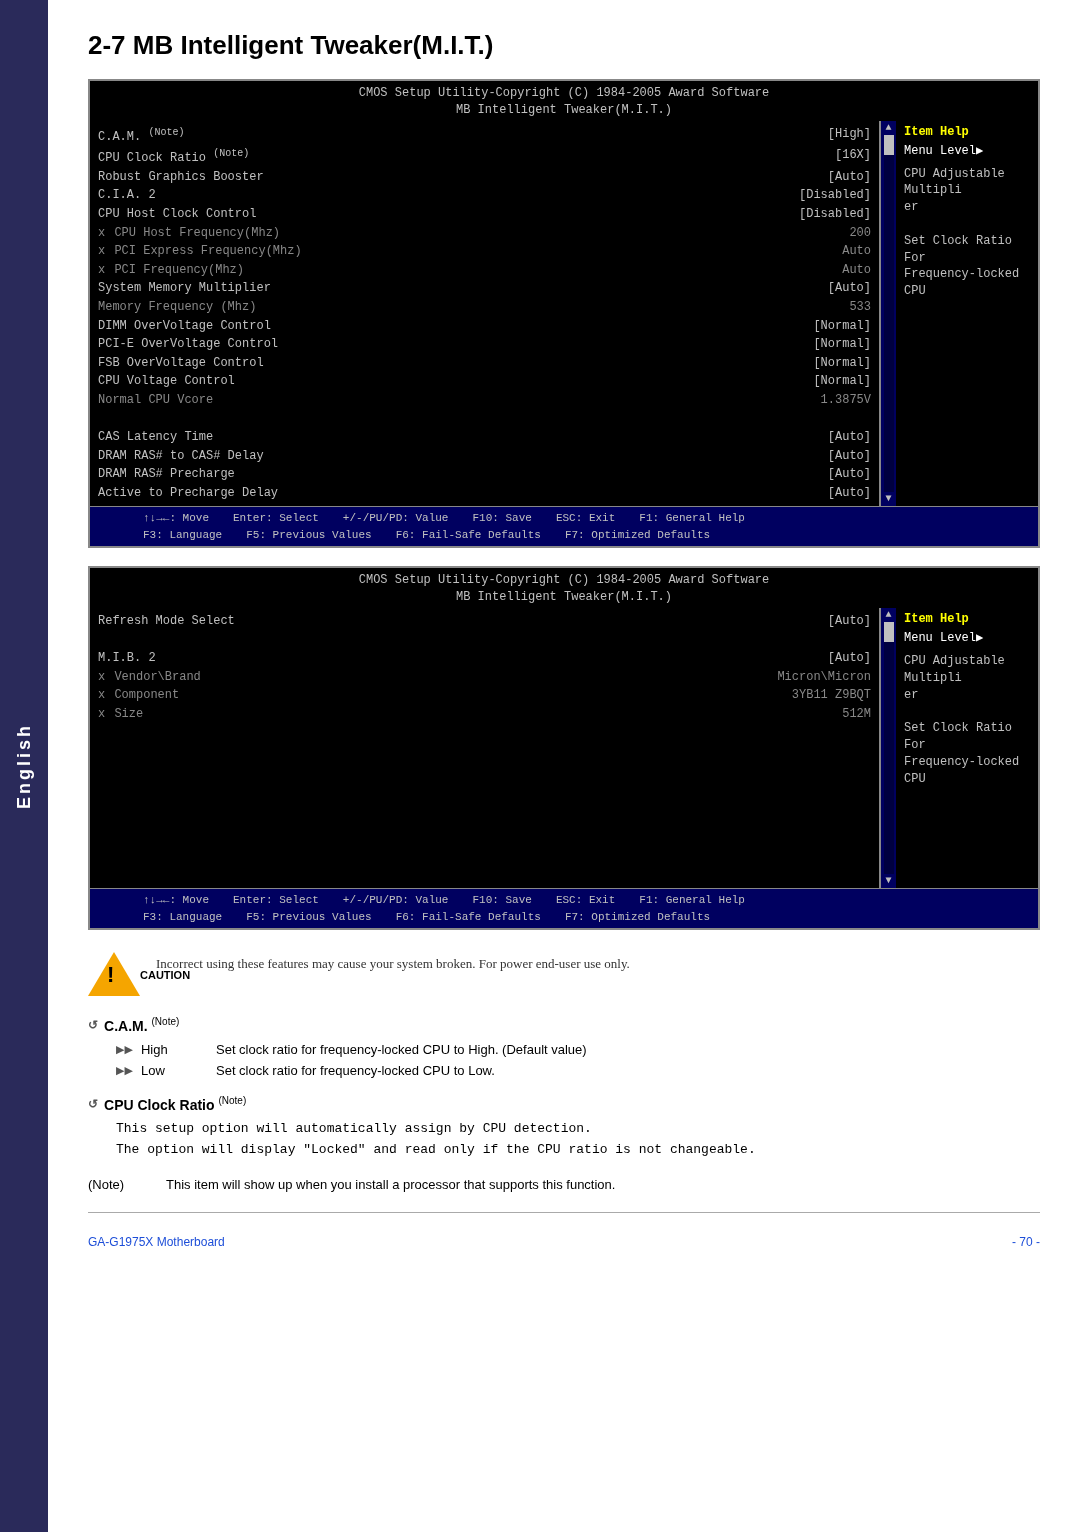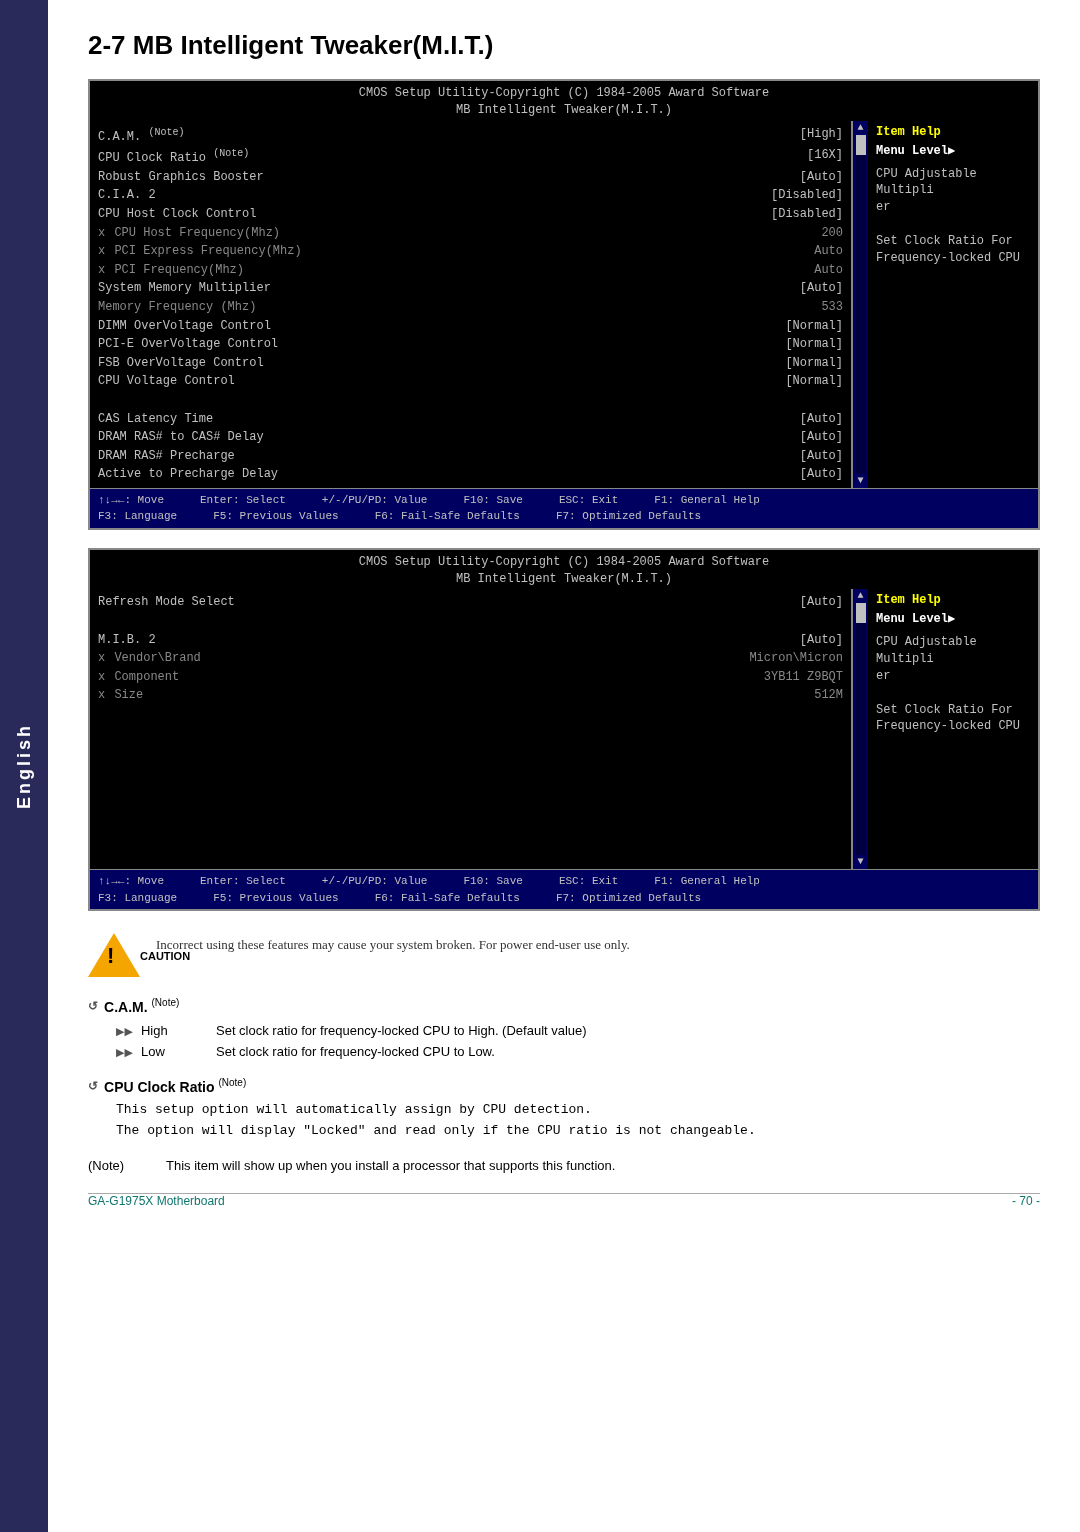--- a/index.html
+++ b/index.html
@@ -63,21 +63,21 @@
     .bios-body {
       display: flex;
       min-height: 280px;
     }
     .bios-left {
       flex: 1;
       padding: 4px 8px;
       border-right: 1px solid #888;
     }
     .bios-right {
-      width: 170px;
+      width: 142px;
       padding: 4px 8px;
       color: #c0c0c0;
     }
     .bios-row {
       display: flex;
       justify-content: space-between;
       line-height: 1.55;
       color: #c0c0c0;
     }
     .bios-row.disabled-row {
@@ -97,31 +97,31 @@
     .bios-footer {
       background: #000060;
       color: #c0c0c0;
       font-family: 'Courier New', monospace;
       font-size: 11px;
       padding: 3px 8px;
       border-top: 1px solid #888;
     }
     .bios-footer-row {
       display: flex;
-      gap: 36px;
+      gap: 24px;
       line-height: 1.5;
+      margin-left: 45px;
     }
     .item-help-title {
       color: #ffff00;
       font-weight: bold;
       margin-bottom: 4px;
     }
     .item-help-menu-level {
       color: #fff;
-      font-weight: bold;
     }
     .item-help-text {
       color: #c0c0c0;
       margin-top: 8px;
       line-height: 1.4;
     }
     .scrollbar-area {
       display: flex;
       flex-direction: column;
       align-items: center;
@@ -247,24 +247,24 @@
       margin-top: 12px;
       line-height: 1.5;
     }
     .note-label {
       min-width: 70px;
       font-weight: normal;
     }
     .footer-line {
       border-top: 1px solid #aaa;
       margin-top: 18px;
-      padding-top: 0;
+      padding-top: 22px;
       display: flex;
       justify-content: space-between;
-      color: #0f766e;
+      color: #1d4ed8;
       font-size: 12px;
     }
     .x-prefix {
       color: #888;
       margin-right: 2px;
     }
   </style>
 </head>
 <body>
 
@@ -347,20 +347,24 @@
           <div class="bios-row">
             <span class="bios-label">FSB OverVoltage Control</span>
             <span class="bios-value">[Normal]</span>
           </div>
 
           <div class="bios-row">
             <span class="bios-label">CPU Voltage Control</span>
             <span class="bios-value">[Normal]</span>
           </div>
 
+          <div class="bios-row disabled-row">
+            <span class="bios-label">Normal CPU Vcore</span>
+            <span class="bios-value">1.3875V</span>
+          </div>
 
           <div class="bios-row">
               <span>&nbsp;</span>
             </div>
 
           <div class="bios-row">
             <span class="bios-label">CAS Latency Time</span>
             <span class="bios-value">[Auto]</span>
           </div>
 

